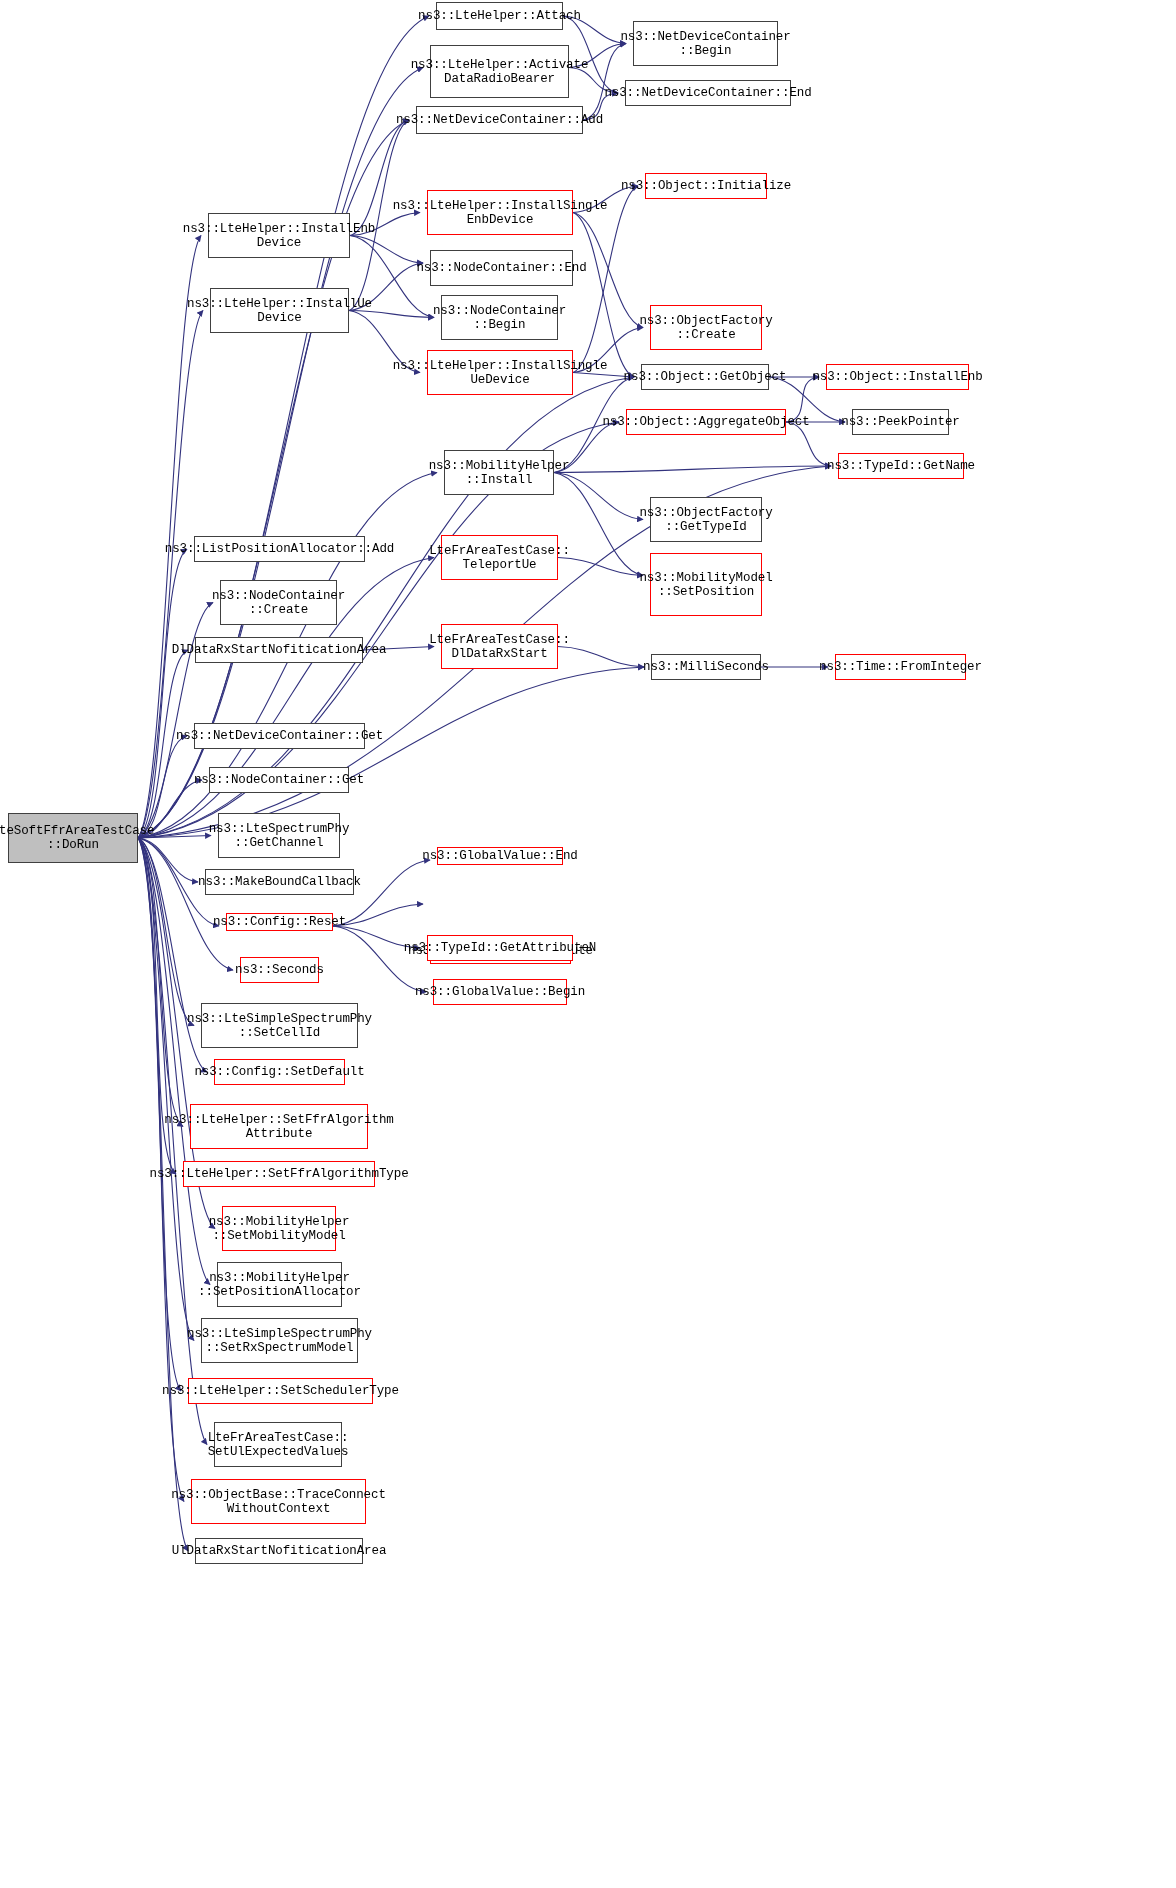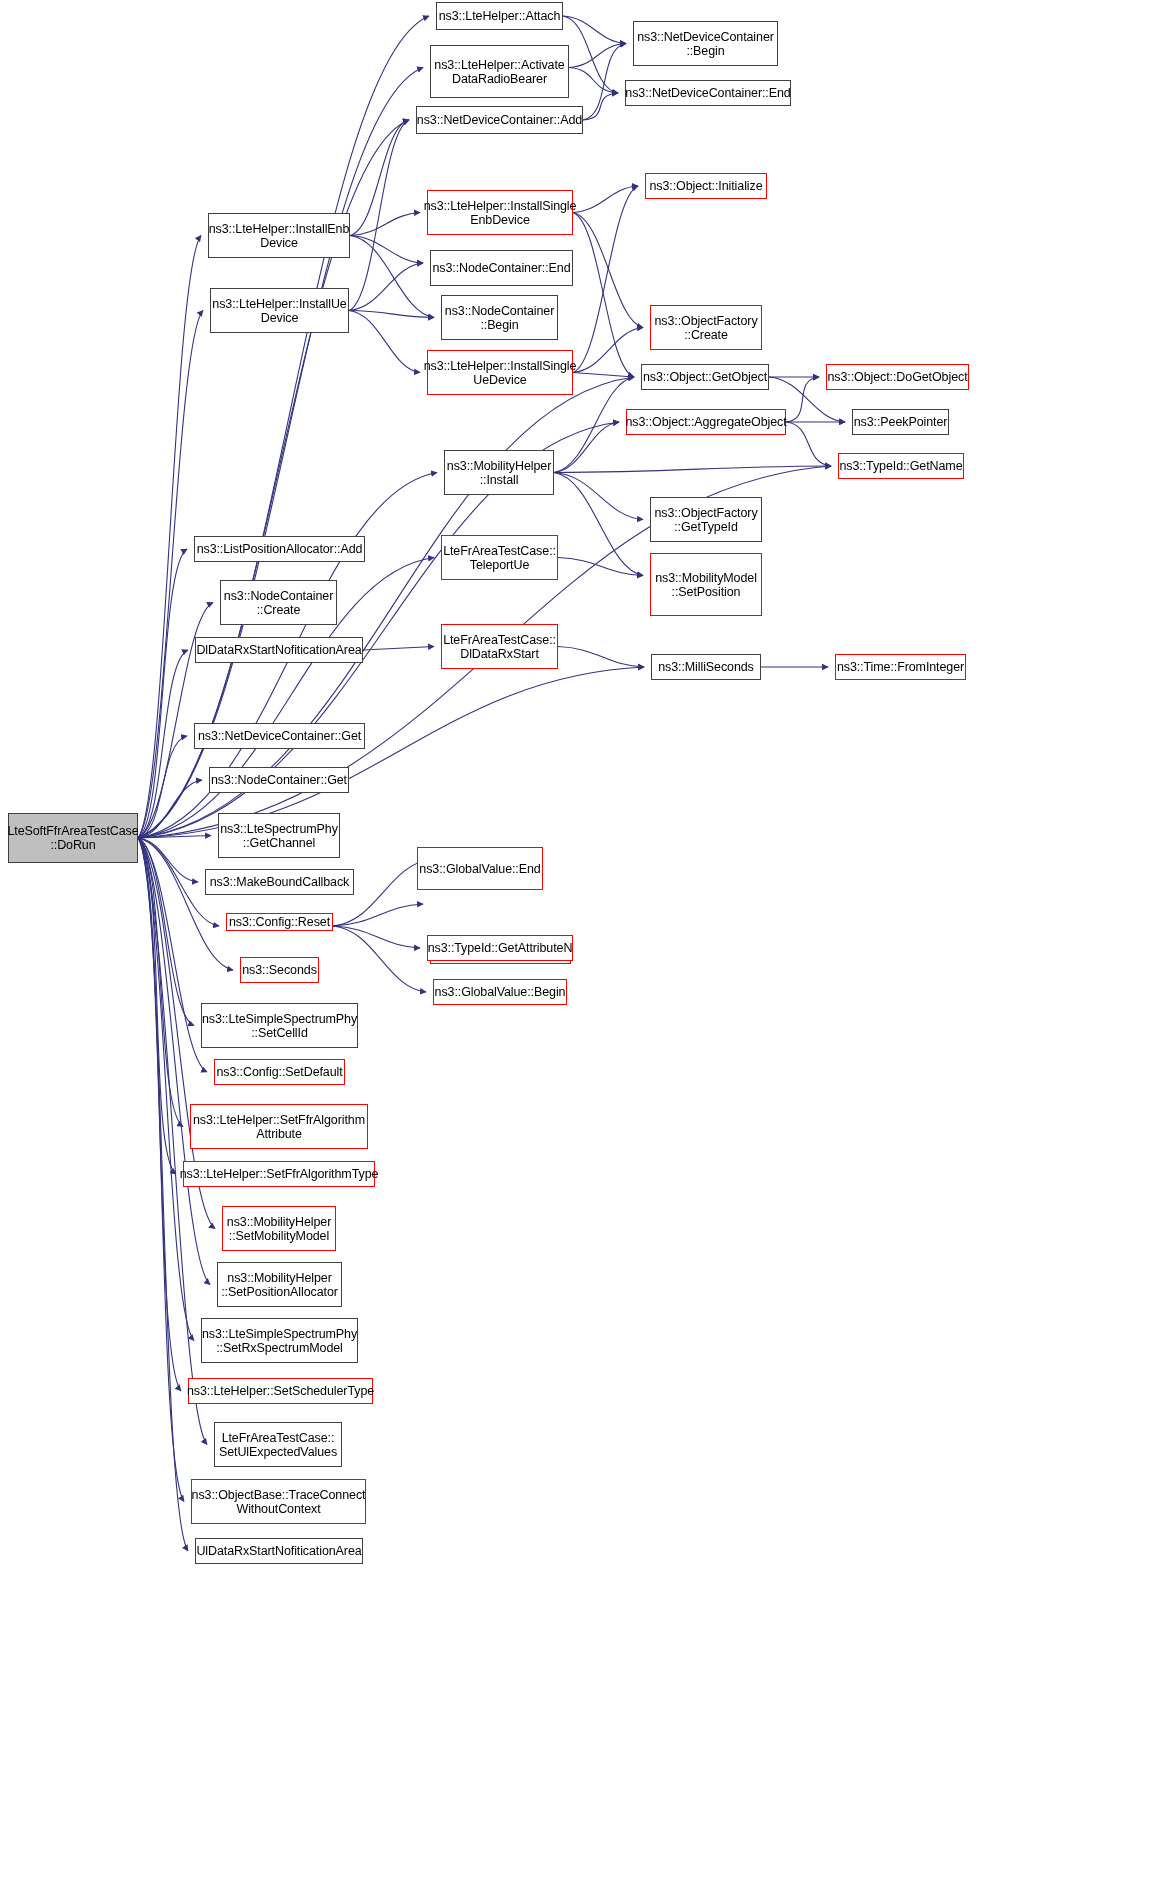--- a/index.html
+++ b/index.html
@@ -31,20 +31,21 @@
     justify-content: center;
     text-align: center;
     font-size: 12.5px;
     line-height: 14px;
     color: #000000;
     background: #ffffff;
     border: 1px solid #404040;
     white-space: pre-line;
     padding: 0 3px;
     letter-spacing: -0.1px;
+    font-family: Liberation Mono, monospace;
   }
   .node.red {
     border: 1px solid #ff0000;
   }
   .node.current {
     background: #bfbfbf;
     border: 1px solid #404040;
   }
 </style>
 </head>
@@ -147,21 +148,21 @@
       <div class="node" style="left: 430px; top: 250px; width: 143px; height: 36px;">ns3::NodeContainer::End</div>
       <div class="node" style="left: 210px; top: 288px; width: 139px; height: 45px;">ns3::LteHelper::InstallUe
 Device</div>
       <div class="node" style="left: 441px; top: 295px; width: 117px; height: 45px;">ns3::NodeContainer
 ::Begin</div>
       <div class="node red" style="left: 650px; top: 305px; width: 112px; height: 45px;">ns3::ObjectFactory
 ::Create</div>
       <div class="node red" style="left: 427px; top: 350px; width: 146px; height: 45px;">ns3::LteHelper::InstallSingle
 UeDevice</div>
       <div class="node" style="left: 641px; top: 364px; width: 128px; height: 26px;">ns3::Object::GetObject</div>
-      <div class="node red" style="left: 826px; top: 364px; width: 143px; height: 26px;">ns3::Object::DoGetObject</div>
+      <div class="node red" style="left: 826px; top: 364px; width: 143px; height: 26px;">ns3::Object::InstallEnb</div>
       <div class="node red" style="left: 626px; top: 409px; width: 160px; height: 26px;">ns3::Object::AggregateObject</div>
       <div class="node" style="left: 852px; top: 409px; width: 97px; height: 26px;">ns3::PeekPointer</div>
       <div class="node" style="left: 444px; top: 450px; width: 110px; height: 45px;">ns3::MobilityHelper
 ::Install</div>
       <div class="node red" style="left: 838px; top: 453px; width: 126px; height: 26px;">ns3::TypeId::GetName</div>
       <div class="node" style="left: 650px; top: 497px; width: 112px; height: 45px;">ns3::ObjectFactory
 ::GetTypeId</div>
       <div class="node red" style="left: 441px; top: 535px; width: 117px; height: 45px;">LteFrAreaTestCase::
 TeleportUe</div>
       <div class="node red" style="left: 650px; top: 553px; width: 112px; height: 63px;">ns3::MobilityModel
@@ -173,21 +174,21 @@
       <div class="node red" style="left: 441px; top: 624px; width: 117px; height: 45px;">LteFrAreaTestCase::
 DlDataRxStart</div>
       <div class="node" style="left: 651px; top: 654px; width: 110px; height: 26px;">ns3::MilliSeconds</div>
       <div class="node red" style="left: 835px; top: 654px; width: 131px; height: 26px;">ns3::Time::FromInteger</div>
       <div class="node" style="left: 194px; top: 723px; width: 171px; height: 26px;">ns3::NetDeviceContainer::Get</div>
       <div class="node" style="left: 209px; top: 767px; width: 140px; height: 26px;">ns3::NodeContainer::Get</div>
       <div class="node" style="left: 218px; top: 813px; width: 122px; height: 45px;">ns3::LteSpectrumPhy
 ::GetChannel</div>
       <div class="node" style="left: 205px; top: 869px; width: 149px; height: 26px;">ns3::MakeBoundCallback</div>
       <div class="node red" style="left: 226px; top: 913px; width: 107px; height: 18px;">ns3::Config::Reset</div>
-      <div class="node red" style="left: 417px; top: 847px; width: 126px; height: 43px;">ns3::GlobalValue::End</div>
+      <div class="node red" style="left: 437px; top: 847px; width: 126px; height: 18px;">ns3::GlobalValue::End</div>
       <div class="node red" style="left: 430px; top: 891px; width: 141px; height: 26px; margin-top: 47px;">ns3::TypeId::GetAttribute</div>
       <div class="node red" style="left: 427px; top: 935px; width: 146px; height: 26px;">ns3::TypeId::GetAttributeN</div>
       <div class="node red" style="left: 433px; top: 979px; width: 134px; height: 26px;">ns3::GlobalValue::Begin</div>
       <div class="node red" style="left: 240px; top: 957px; width: 79px; height: 26px;">ns3::Seconds</div>
       <div class="node" style="left: 201px; top: 1003px; width: 157px; height: 45px;">ns3::LteSimpleSpectrumPhy
 ::SetCellId</div>
       <div class="node red" style="left: 214px; top: 1059px; width: 131px; height: 26px;">ns3::Config::SetDefault</div>
       <div class="node red" style="left: 190px; top: 1104px; width: 178px; height: 45px;">ns3::LteHelper::SetFfrAlgorithm
 Attribute</div>
       <div class="node red" style="left: 183px; top: 1161px; width: 192px; height: 26px;">ns3::LteHelper::SetFfrAlgorithmType</div>

